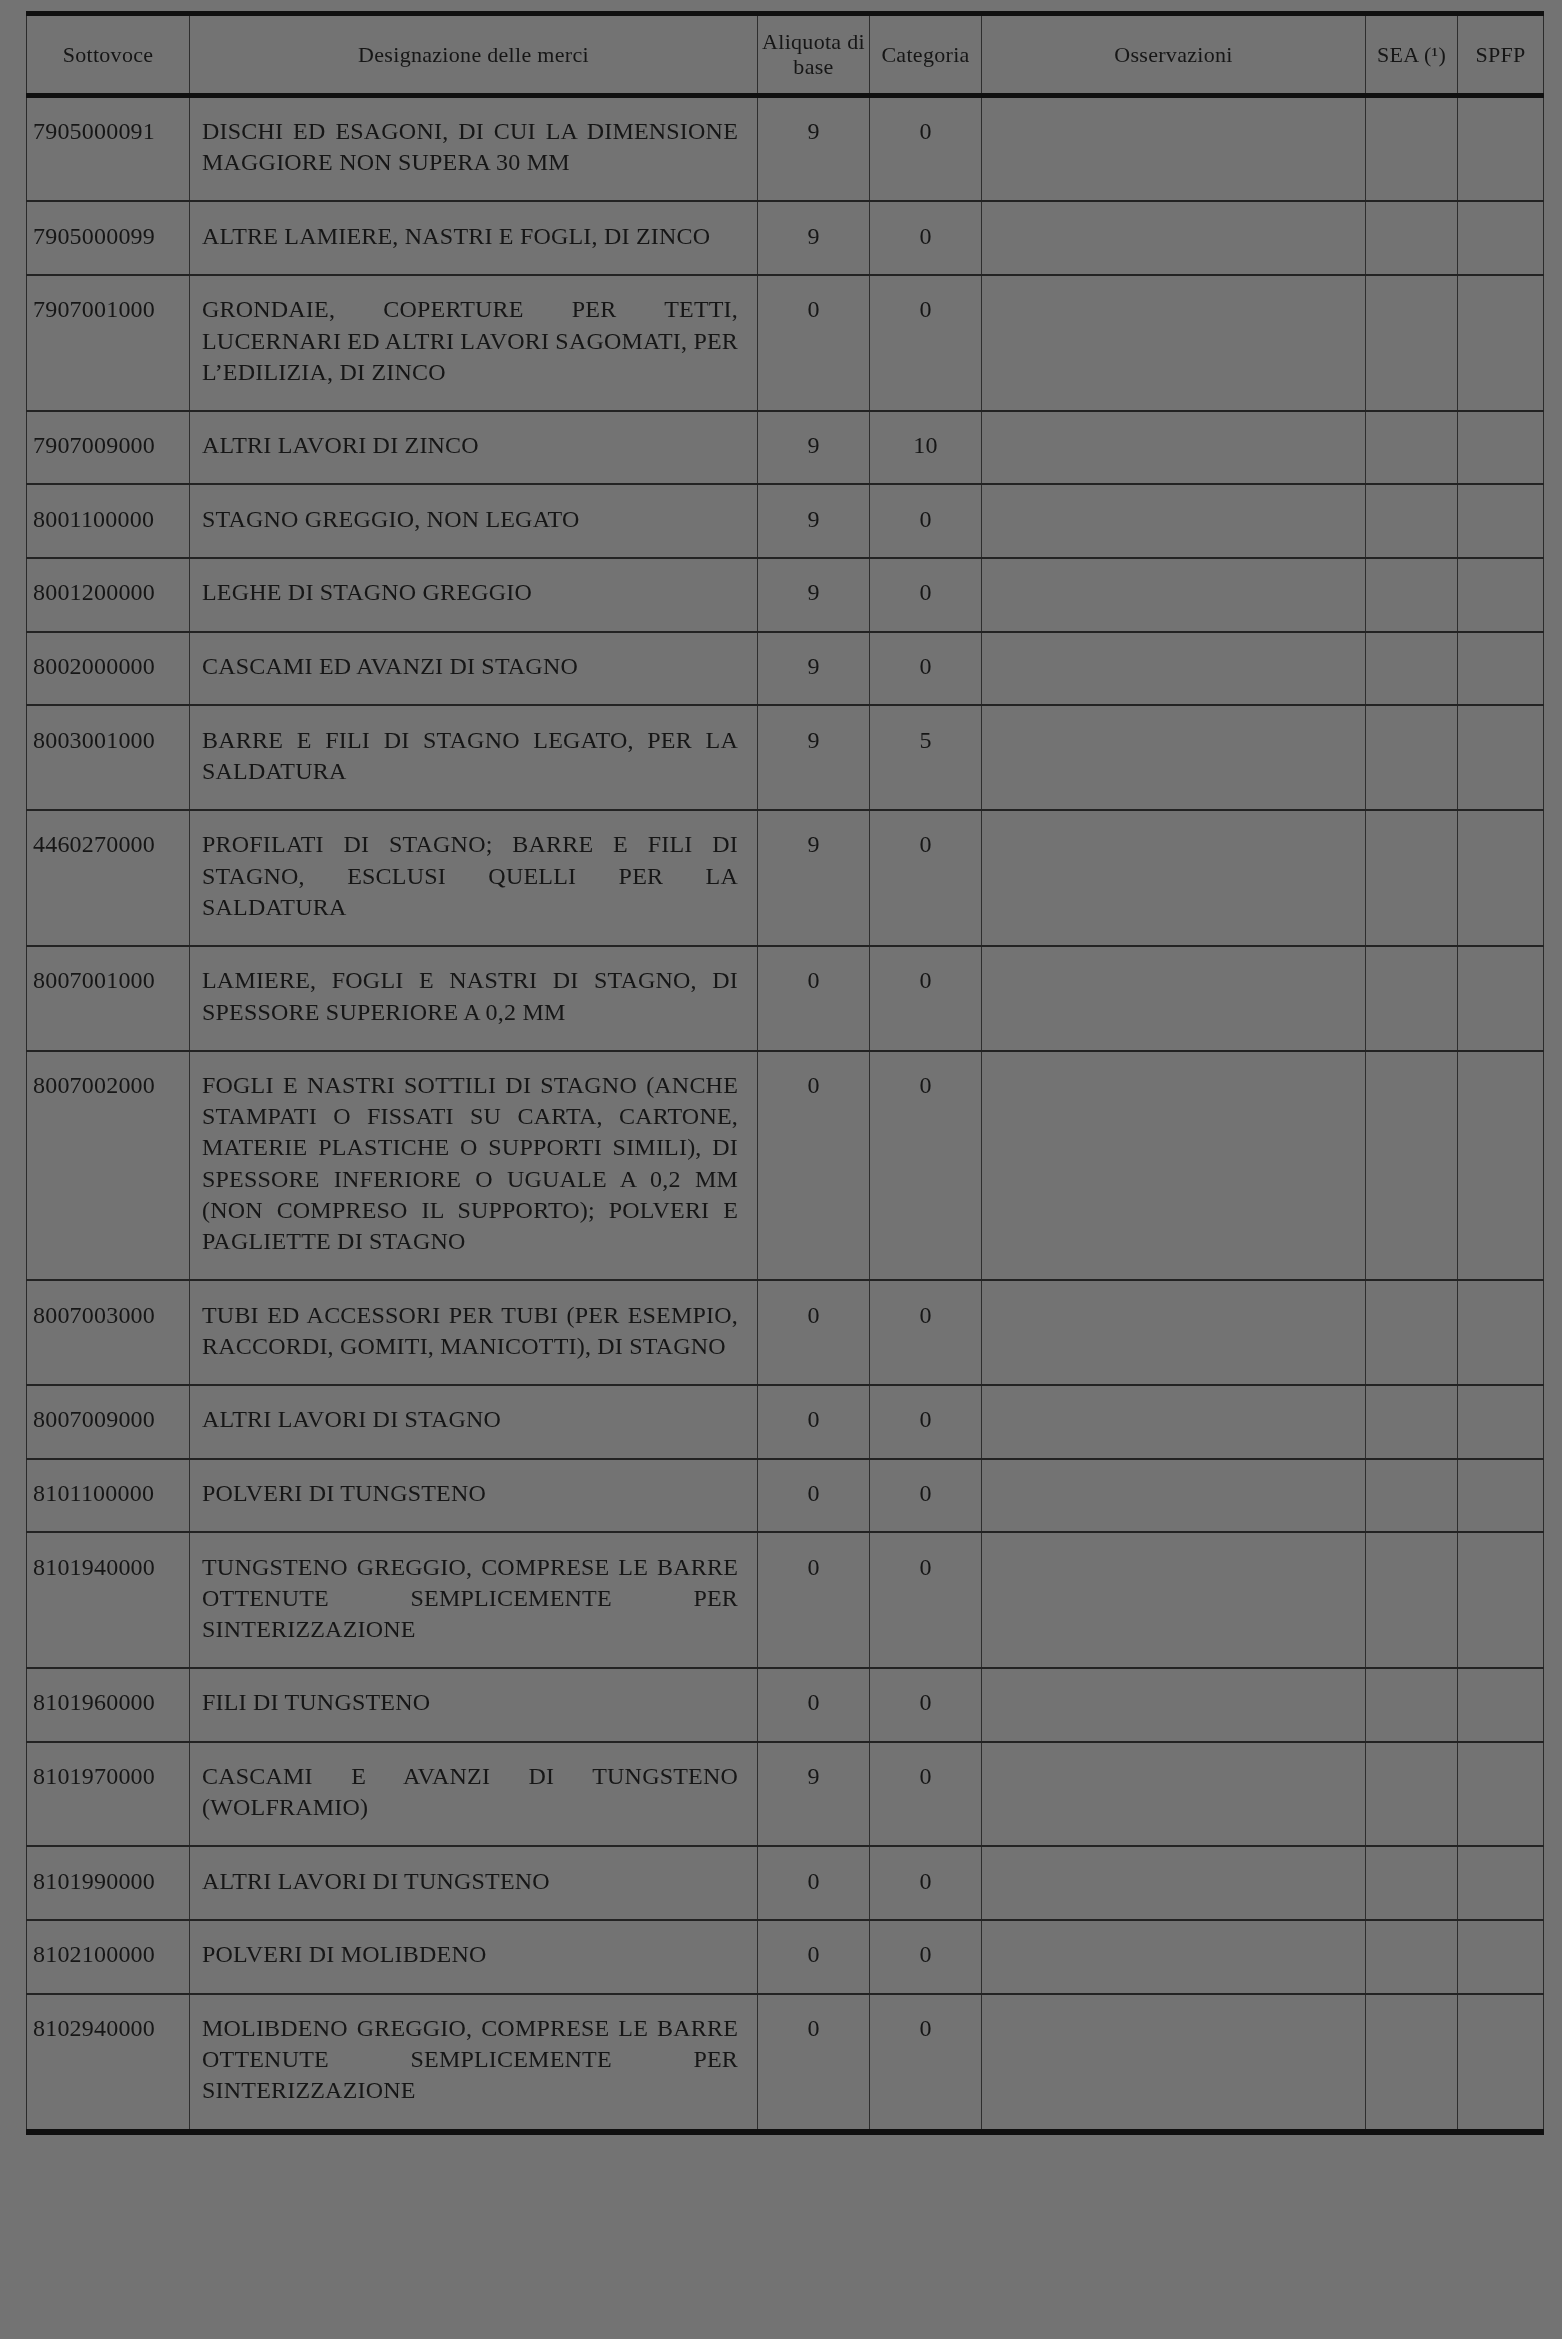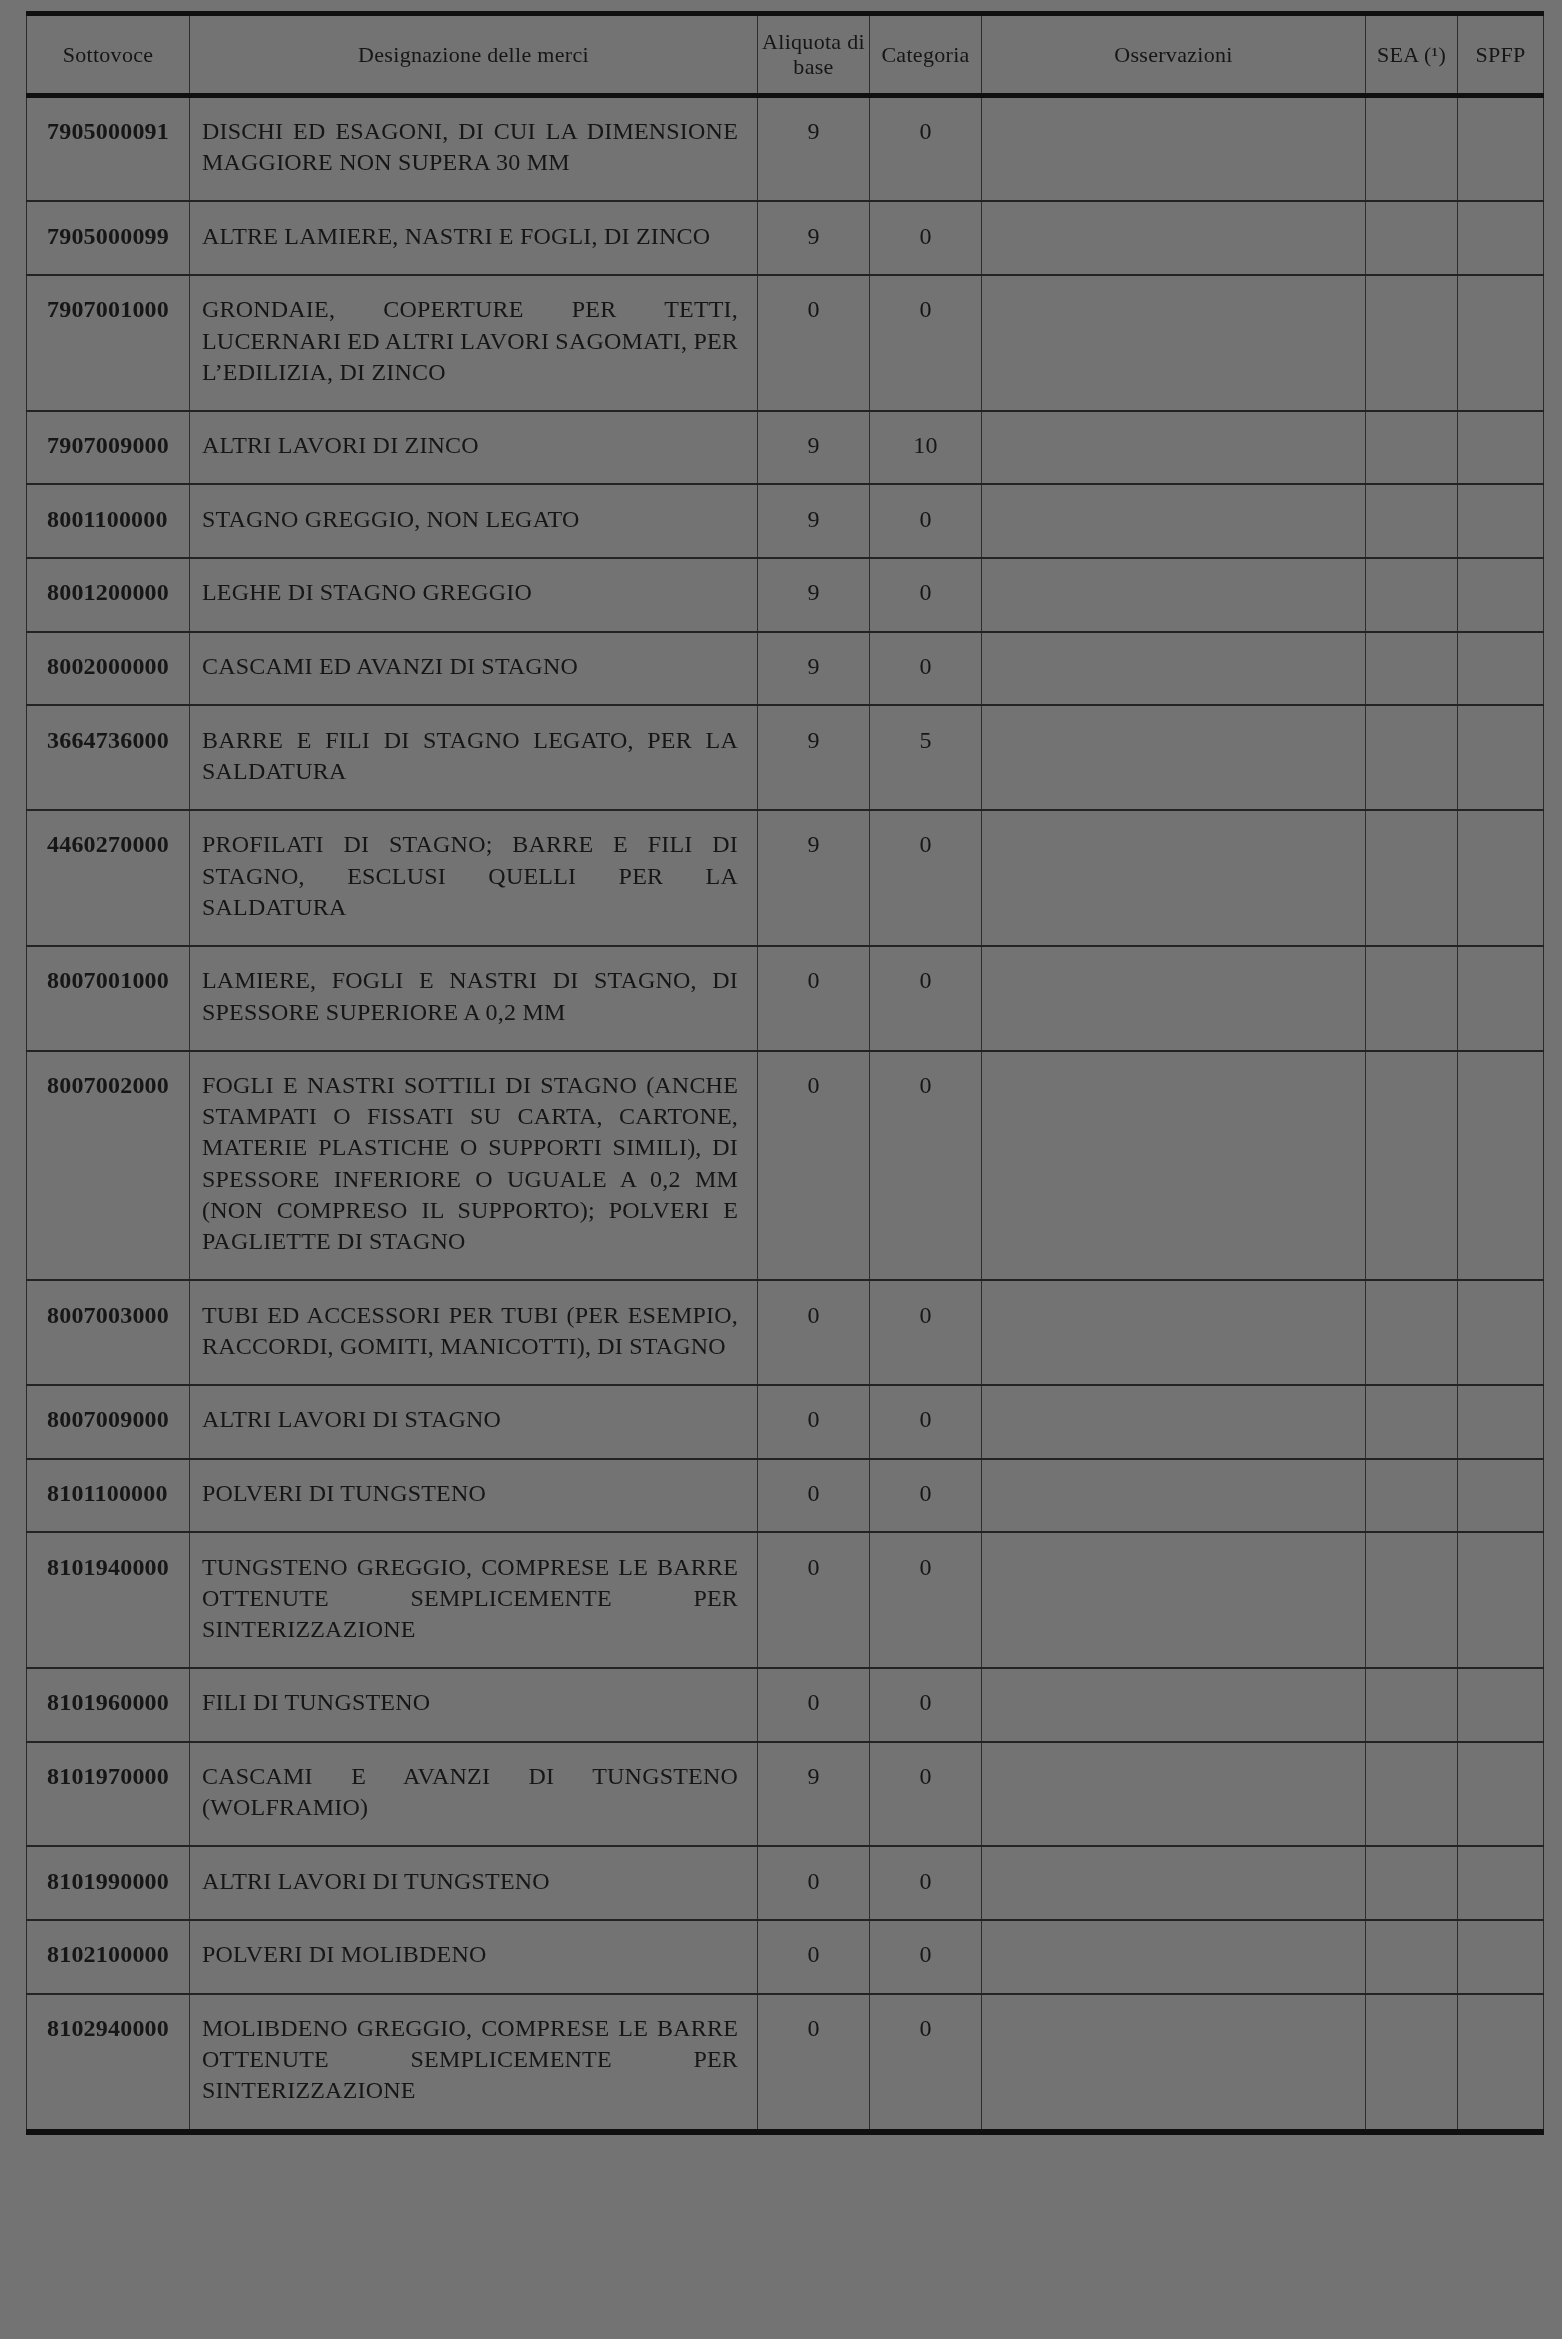--- a/index.html
+++ b/index.html
@@ -63,24 +63,23 @@
     vertical-align: top;
     border-left: 1.8px solid #2e2e2e;
     border-top: 2.8px solid #232323;
     padding: 18.4px 7.3px 22px 7.3px;
     letter-spacing: 0.2px;
   }
   tbody tr:first-child td { border-top: none; }
   tbody td:first-child { border-left: none; }
 
   tbody td.col-code {
-    padding-left: 20px;
+    padding-left: 6px;
     padding-right: 3.7px;
     white-space: nowrap;
-    font-weight: bold;
   }
   tbody td.col-description {
     padding-left: 12px;
     padding-right: 19px;
     text-align: justify;
   }
   tbody td.col-base_rate,
   tbody td.col-category {
     text-align: center;
   }
@@ -173,21 +172,21 @@
         <tr>
           <td class="col-code">8002000000</td>
           <td class="col-description">CASCAMI ED AVANZI DI STAGNO</td>
           <td class="col-base_rate">9</td>
           <td class="col-category">0</td>
           <td class="col-observations"></td>
           <td class="col-sea"></td>
           <td class="col-spfp"></td>
         </tr>
         <tr>
-          <td class="col-code">3664736000</td>
+          <td class="col-code">8003001000</td>
           <td class="col-description">BARRE E FILI DI STAGNO LEGATO, PER LA SALDATURA</td>
           <td class="col-base_rate">9</td>
           <td class="col-category">5</td>
           <td class="col-observations"></td>
           <td class="col-sea"></td>
           <td class="col-spfp"></td>
         </tr>
         <tr>
           <td class="col-code">4460270000</td>
           <td class="col-description">PROFILATI DI STAGNO; BARRE E FILI DI STAGNO, ESCLUSI QUELLI PER LA SALDATURA</td>

